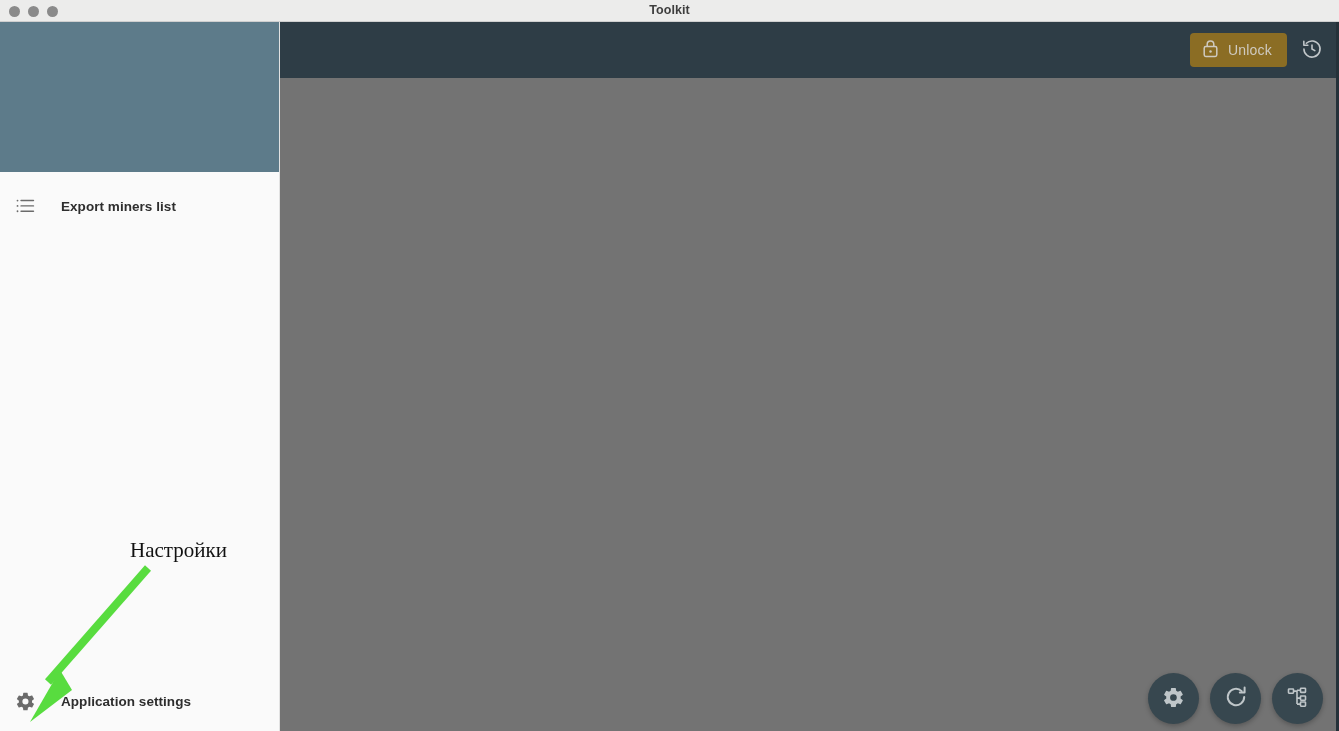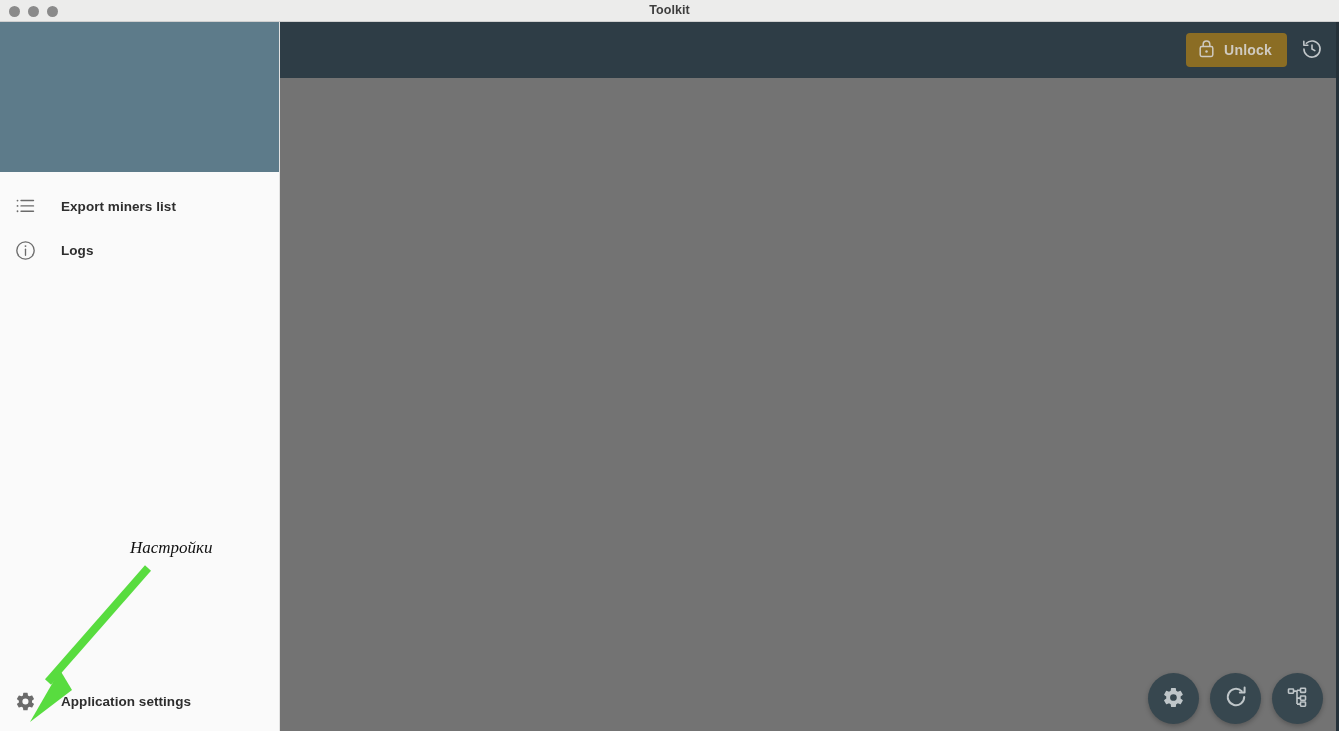--- a/index.html
+++ b/index.html
@@ -142,21 +142,20 @@
     background: #8b6d24;
     border: none;
     border-radius: 4px;
     cursor: pointer;
     font-family: "Liberation Sans", sans-serif;
   }
   #unlock-button .ul-label {
     font-size: 14px;
     color: #cfcac0;
     letter-spacing: 0.2px;
-    font-weight: bold;
   }
   #history-button {
     width: 42px;
     height: 42px;
     display: flex;
     align-items: center;
     justify-content: center;
     background: transparent;
     border: none;
     cursor: pointer;
@@ -212,24 +211,23 @@
     width: 1339px;
     height: 709px;
     pointer-events: none;
     z-index: 20;
   }
   #annotation-label {
     position: absolute;
     left: 130px;
     top: 516px;
     font-family: "Liberation Serif", serif;
-    font-size: 17px;
+    font-size: 21px;
     color: #111111;
     white-space: nowrap;
-    font-style: italic;
   }
   #annotation-arrow {
     position: absolute;
     left: 0;
     top: 0;
     width: 1339px;
     height: 709px;
   }
 </style>
 </head>
@@ -323,30 +321,20 @@
             <circle cx="1.6" cy="7.9" r="0.95" fill="#6b6b6b" stroke="none"></circle>
             <circle cx="1.6" cy="13.5" r="0.95" fill="#6b6b6b" stroke="none"></circle>
             <line x1="5.3" y1="2.3" x2="18.4" y2="2.3"></line>
             <line x1="5.3" y1="7.9" x2="18.4" y2="7.9"></line>
             <line x1="5.3" y1="13.5" x2="18.4" y2="13.5"></line>
           </svg>
         </span>
         <span class="lbl">Export miners list</span>
       </div>
 
-      <div class="side-item">
-        <span class="ico">
-          <svg width="21" height="21" viewBox="0 0 22 22" fill="none" stroke="#6b6b6b" stroke-width="1.4">
-            <circle cx="11" cy="11" r="9.1"></circle>
-            <line x1="11" y1="9.7" x2="11" y2="16.1" stroke-linecap="round"></line>
-            <circle cx="11" cy="6.4" r="1.0" fill="#6b6b6b" stroke="none"></circle>
-          </svg>
-        </span>
-        <span class="lbl">Logs</span>
-      </div>
 
     </div>
 
     <div id="sidebar-footer">
       <div class="side-item">
         <span class="ico">
           <svg width="21" height="21" viewBox="0 0 24 24" fill="#6b6b6b">
             <path d="M19.4 13c.04-.33.06-.66.06-1s-.02-.67-.07-1l2.11-1.63a.5.5 0 0 0 .12-.64l-2-3.46a.5.5 0 0 0-.6-.22l-2.49 1a7.3 7.3 0 0 0-1.73-1l-.38-2.65A.49.49 0 0 0 13.93 2h-4a.49.49 0 0 0-.49.42l-.38 2.65c-.63.26-1.2.6-1.73 1l-2.49-1a.5.5 0 0 0-.6.22l-2 3.46a.5.5 0 0 0 .12.64L4.48 11c-.05.33-.08.67-.08 1s.03.67.08 1l-2.11 1.63a.5.5 0 0 0-.12.64l2 3.46c.12.22.39.3.6.22l2.49-1c.52.4 1.1.74 1.73 1l.38 2.65c.04.24.25.42.49.42h4c.25 0 .46-.18.49-.42l.38-2.65c.63-.26 1.2-.6 1.73-1l2.49 1c.23.09.49 0 .6-.22l2-3.46a.5.5 0 0 0-.12-.64L19.4 13zm-7.47 2.5A3.5 3.5 0 1 1 15.43 12a3.5 3.5 0 0 1-3.5 3.5z"></path>
           </svg>
         </span>

